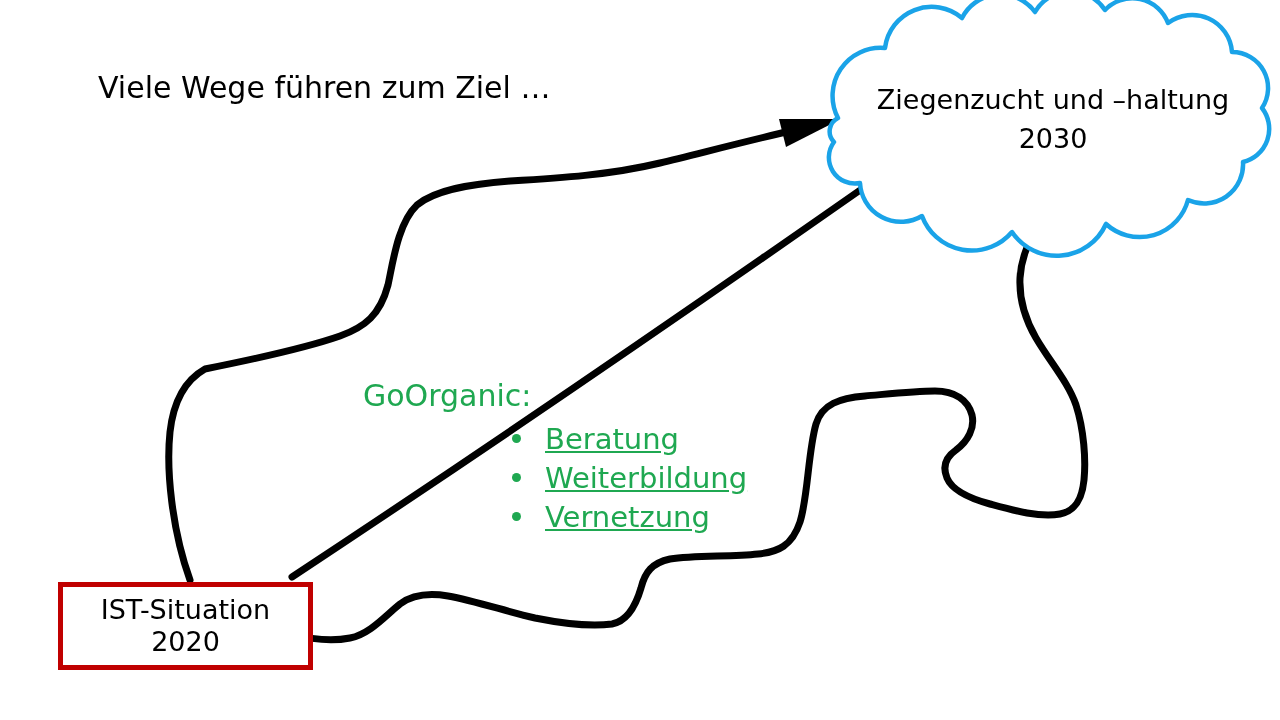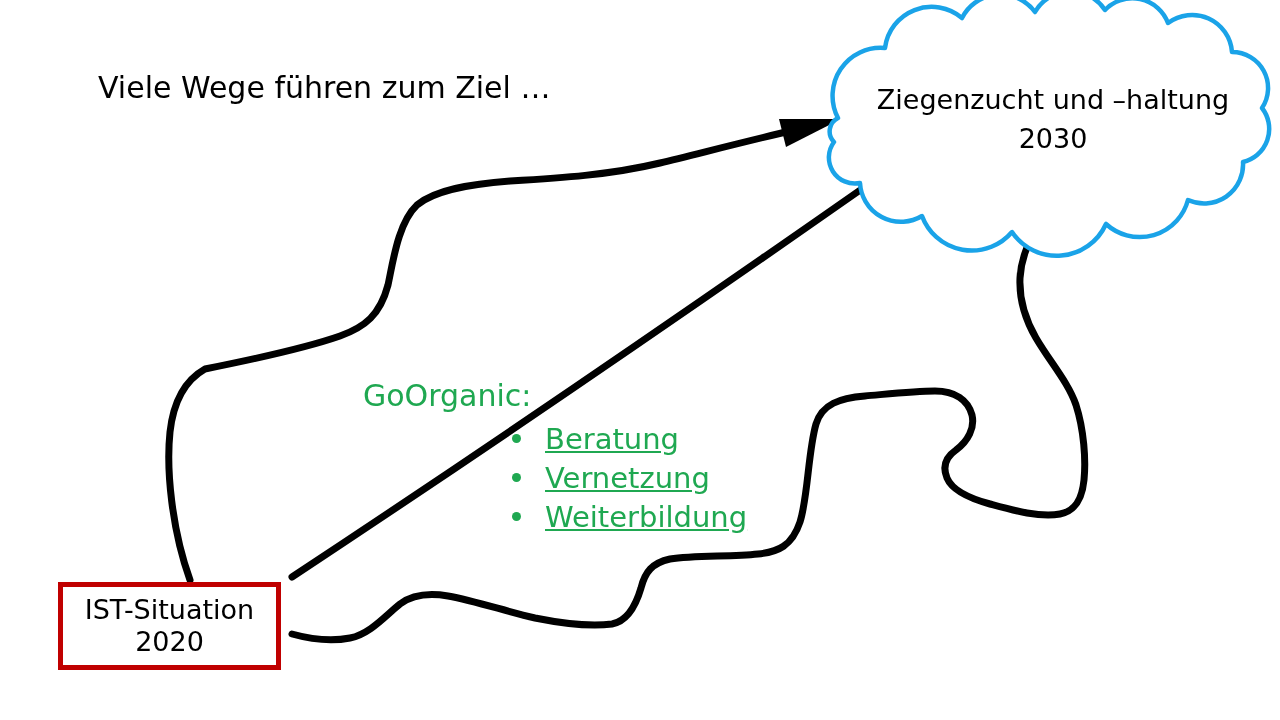--- a/index.html
+++ b/index.html
@@ -51,21 +51,21 @@
     position: absolute;
     left: 853px; top: 80px;
     width: 400px;
     text-align: center;
     font-size: 27px;
     line-height: 1.45;
   }
   .start-box {
     position: absolute;
     left: 58px; top: 582px;
-    width: 223px; height: 88px;
+    width: 255px; height: 88px;
     background: var(--paper);
     border: 5px solid var(--box-red);
     display: flex;
     flex-direction: column;
     align-items: center;
     justify-content: center;
     font-size: 27px;
     line-height: 1.2;
     text-align: center;
   }
@@ -179,21 +179,21 @@
 
   <div class="program-heading">GoOrganic:</div>
 
   <div class="program-list">
     <div class="program-item">
       <span class="bullet-dot"></span>
       <span>Beratung</span>
     </div>
     <div class="program-item">
       <span class="bullet-dot"></span>
-      <span>Vernetzung</span>
+      <span>Weiterbildung</span>
     </div>
     <div class="program-item">
       <span class="bullet-dot"></span>
-      <span>Weiterbildung</span>
+      <span>Vernetzung</span>
     </div>
   </div>
 
 </div>
 
 </body></html>

